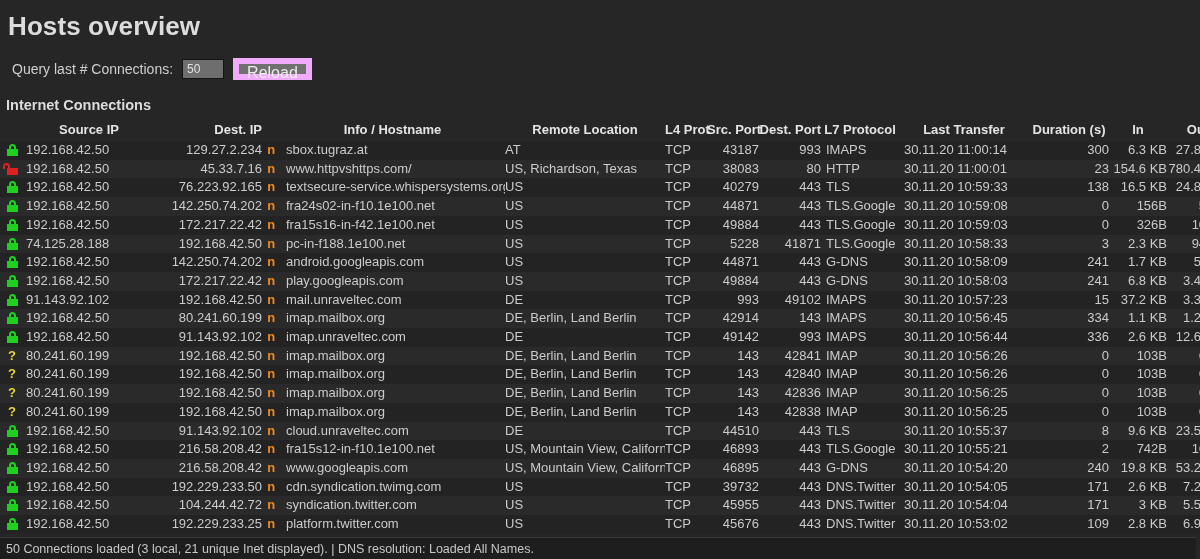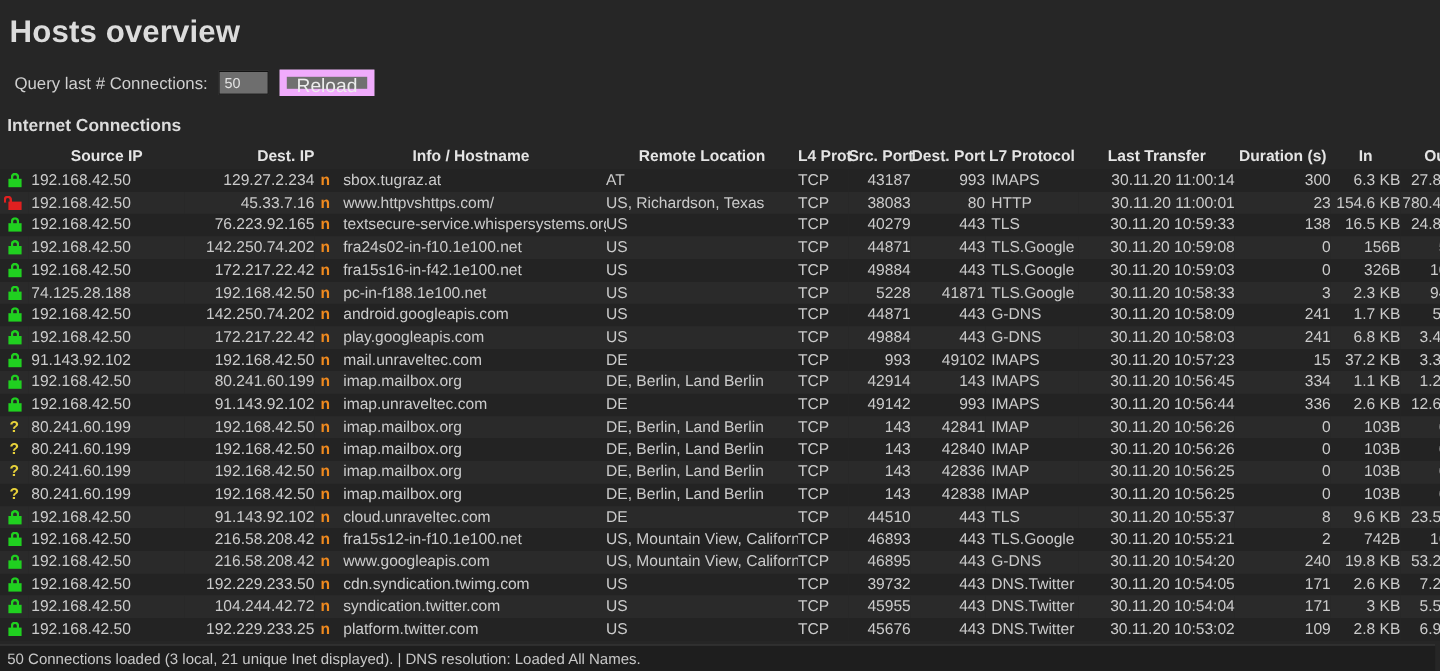--- a/index.html
+++ b/index.html
@@ -100,21 +100,21 @@
   .c-lock  { width: 24px;  text-align: center; }
   .c-src   { width: 130px; text-align: left; padding-left: 2px !important; }
   .c-dst   { width: 108px; text-align: right; }
   .c-nico  { width: 18px;  text-align: center; }
   .c-host  { width: 225px; text-align: left; padding-left: 6px !important; }
   .c-loc   { width: 160px; text-align: left; }
   .c-l4    { width: 42px;  text-align: left; }
   .c-sport { width: 52px;  text-align: right; }
   .c-dport { width: 62px;  text-align: right; }
   .c-l7    { width: 78px;  text-align: left; padding-left: 5px !important; }
-  .c-last  { width: 130px; text-align: right; padding-left: 5px !important; }
+  .c-last  { width: 130px; text-align: left; padding-left: 5px !important; }
   .c-dur   { width: 80px;  text-align: right; }
   .c-in    { width: 58px;  text-align: right; }
   .c-out   { width: 62px;  text-align: right; padding-right: 7px !important; }
 
   th.c-src   { text-align: center; padding-left: 0 !important; }
   th.c-dst   { }
   th.c-host  { text-align: center; padding-left: 0 !important; }
   th.c-loc   { text-align: center; }
   th.c-l4    { text-align: center; }
   th.c-sport { text-align: center; }

